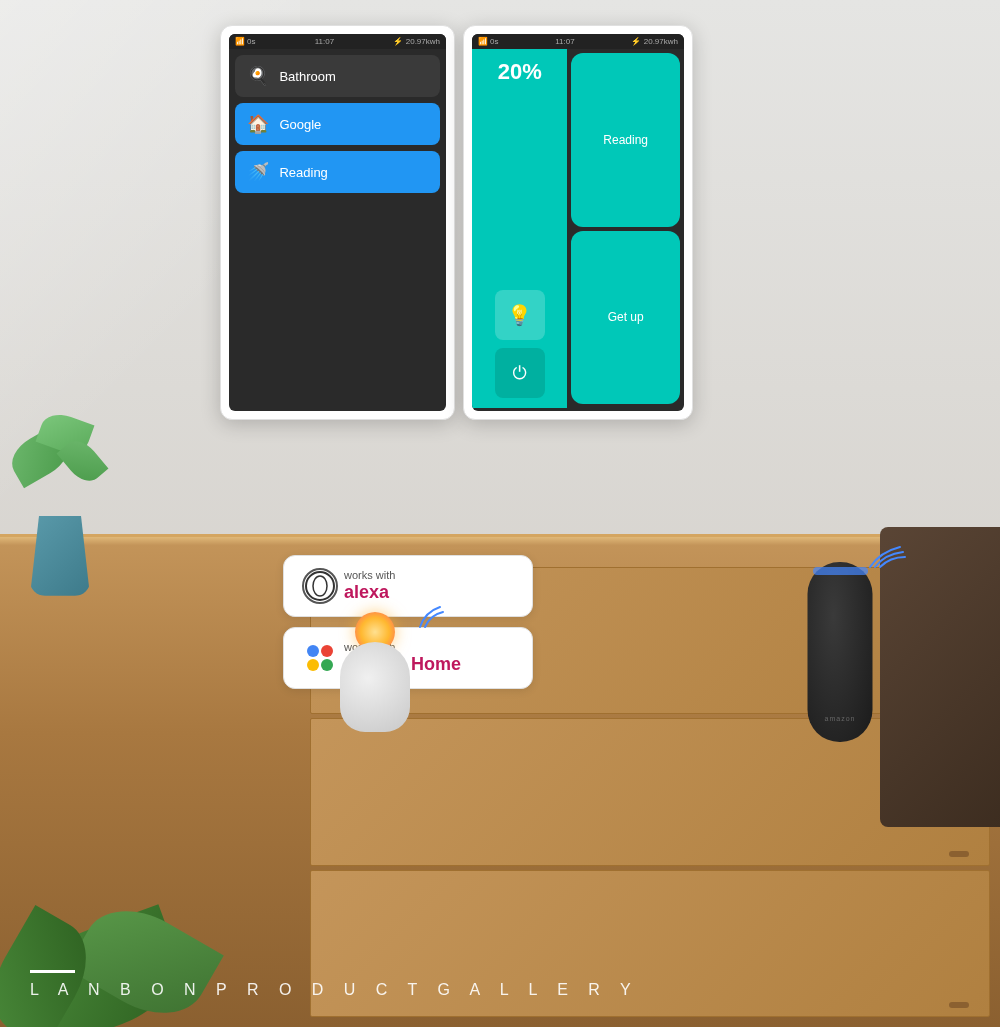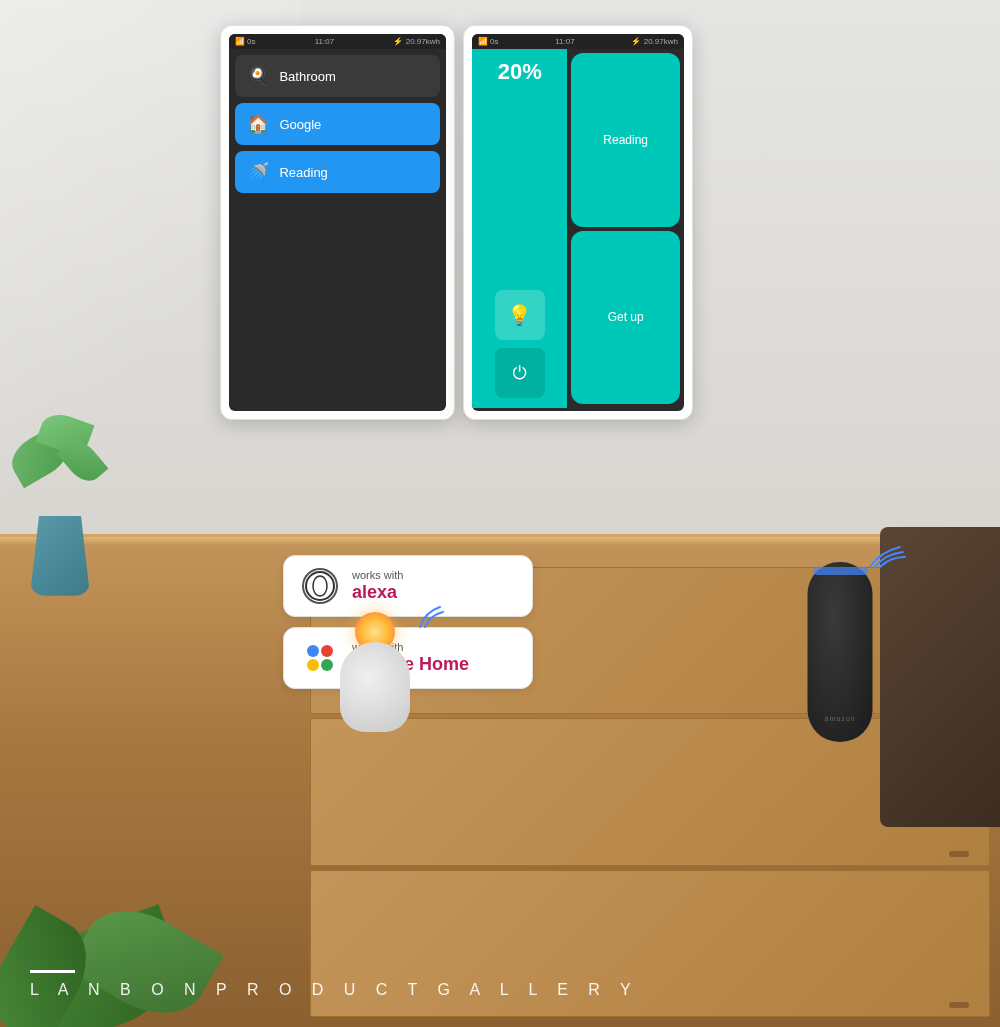--- a/index.html
+++ b/index.html
@@ -319,21 +319,21 @@
     }
 
     .badge {
       background: white;
       border-radius: 12px;
       border: 1.5px solid #e0e0e0;
       width: 250px;
       padding: 12px 18px;
       display: flex;
       align-items: center;
-      gap: 14px;
+      gap: 6px;
       box-shadow: 0 2px 8px rgba(0,0,0,0.1);
     }
 
     .badge-icon {
       width: 36px;
       height: 36px;
       flex-shrink: 0;
     }
 
     .badge-text-block {

